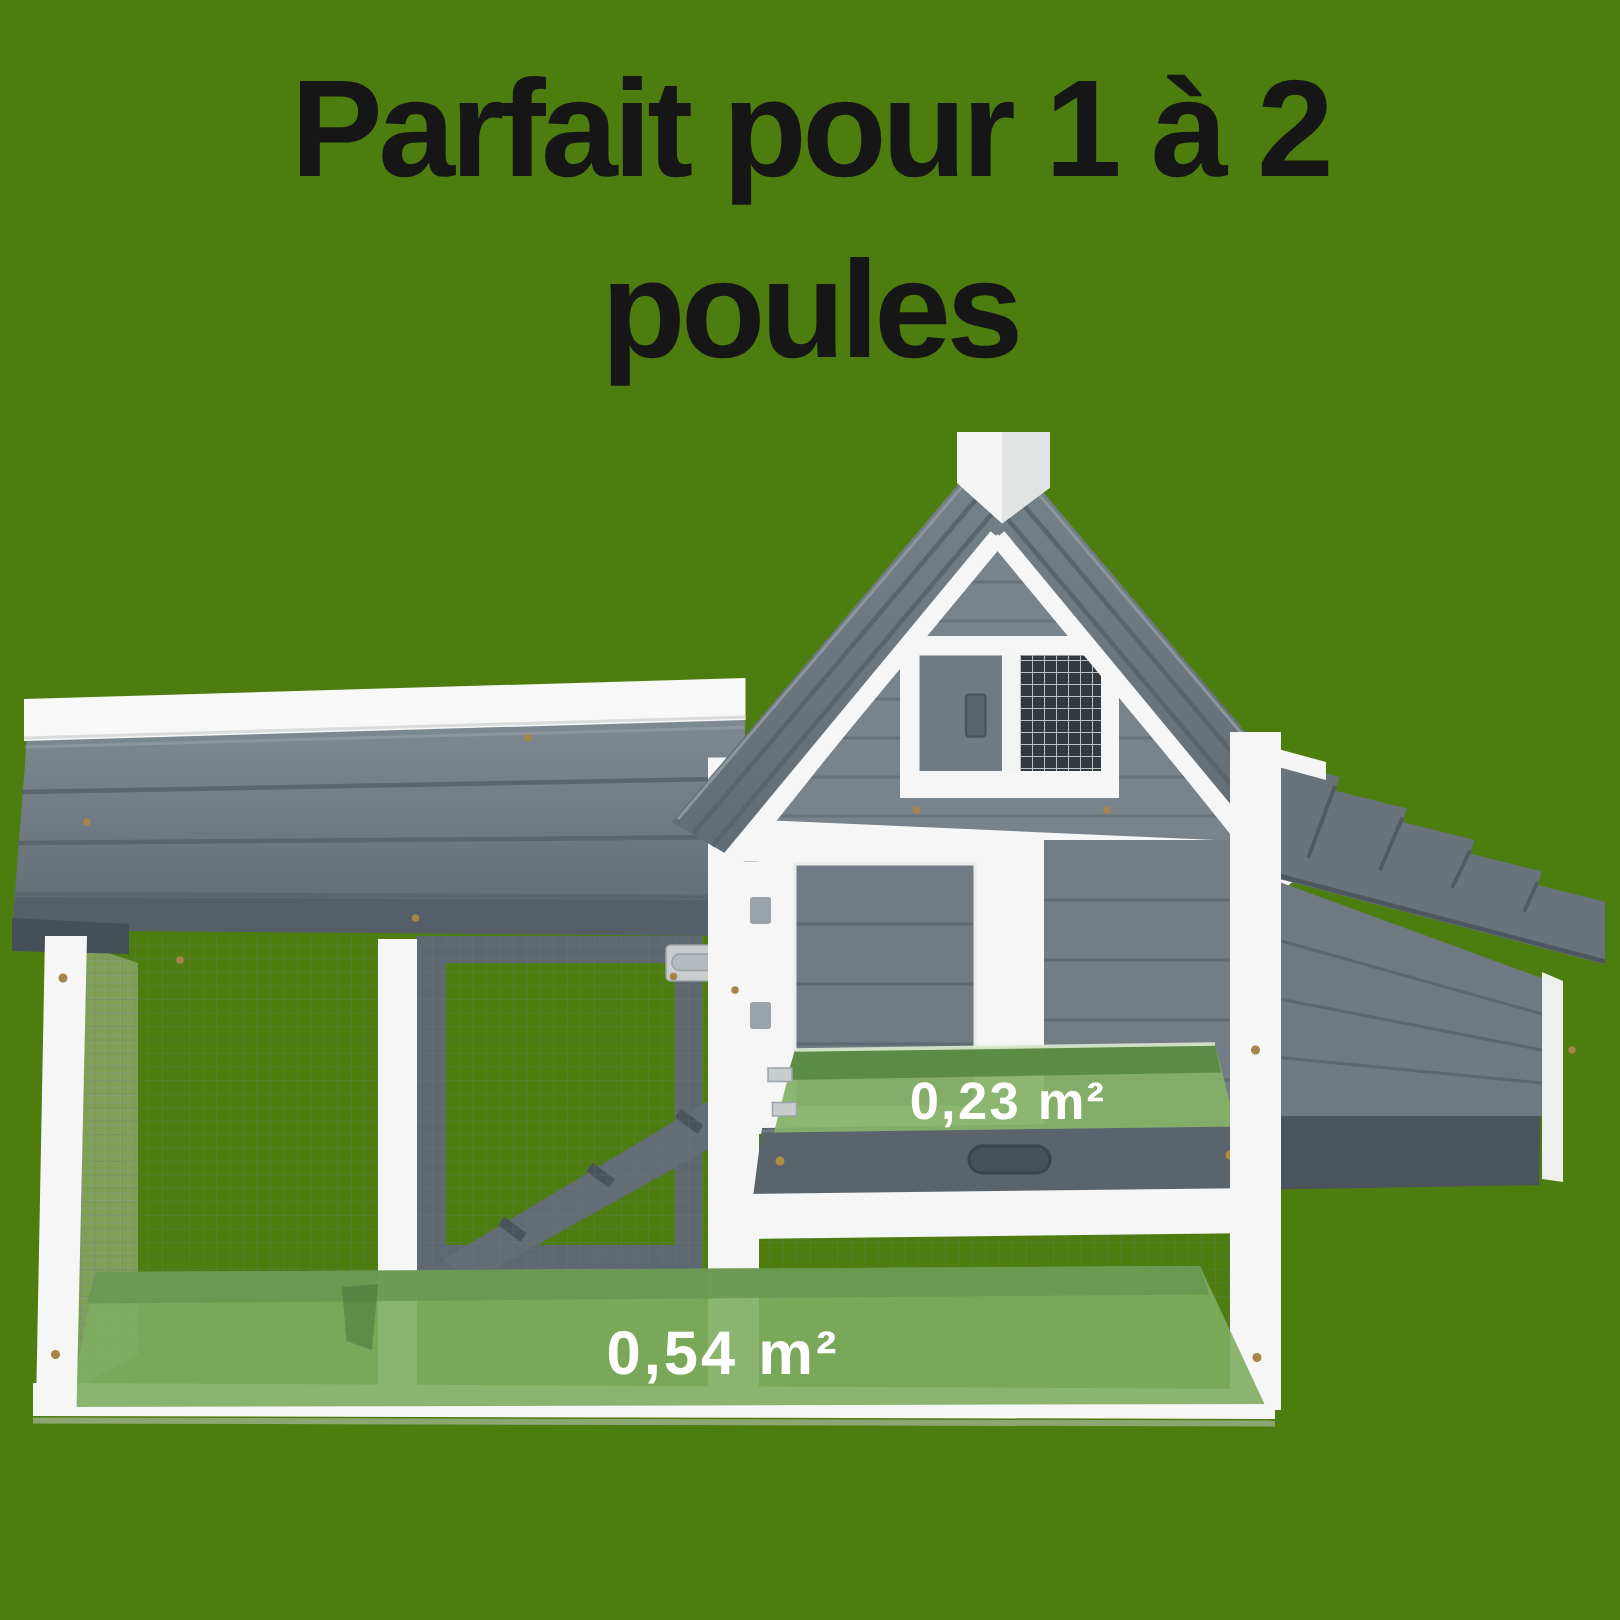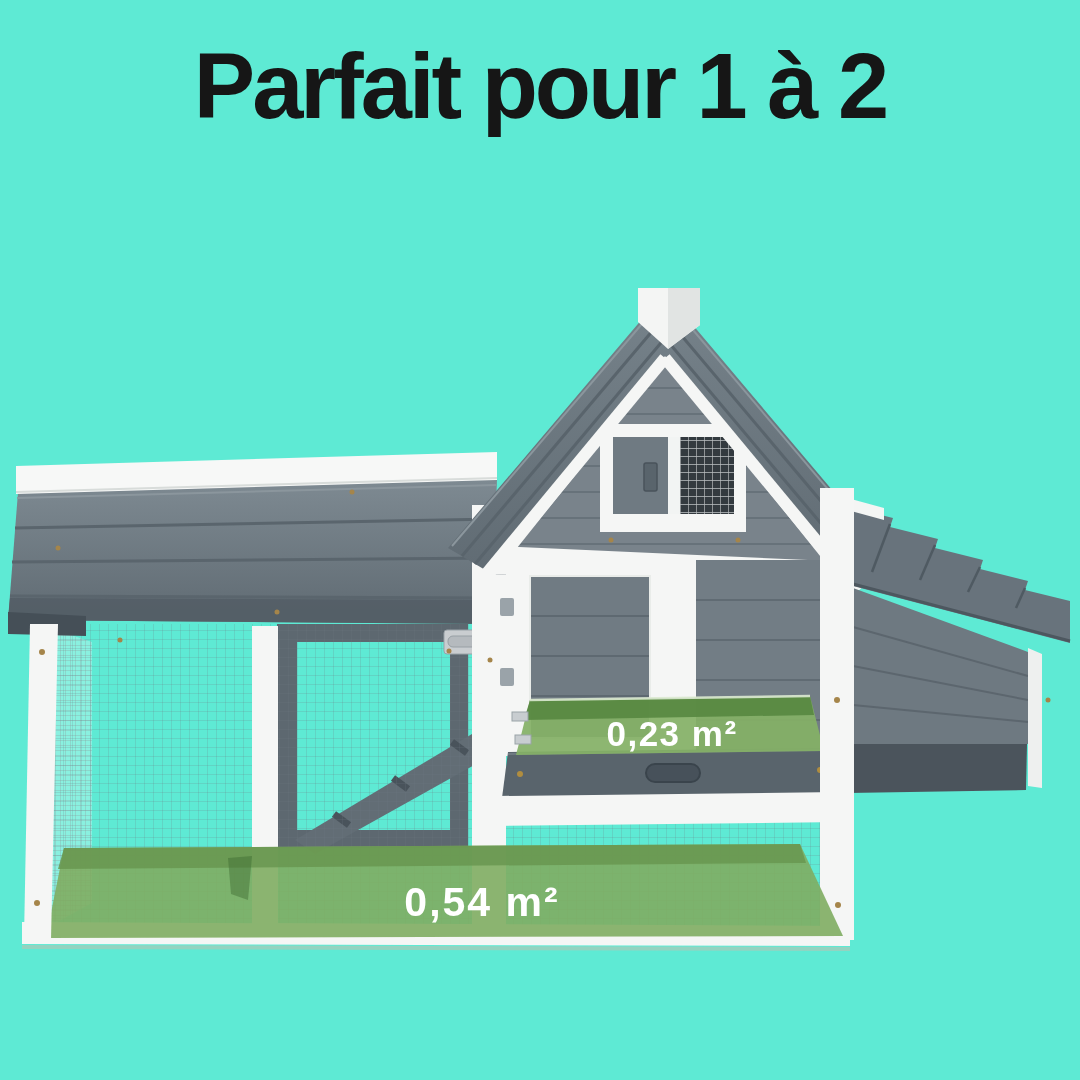--- a/index.html
+++ b/index.html
@@ -1,21 +1,21 @@
 <!DOCTYPE html>
 <html><head>
 <meta charset="utf-8">
 <style>
   html,body{margin:0;padding:0;}
   body{
     width:1080px;height:1080px;overflow:hidden;
     background:#d8e6d4;
     font-family:"Liberation Sans", sans-serif;
   }
-  .stage{position:relative;width:1080px;height:1080px;background:#5eead4;}
+  .stage{position:relative;width:1080px;height:1080px;background:#4d7c0f;}
   .title{
     position:absolute;top:26px;left:0;width:1080px;
     text-align:center;color:#161616;
     font-weight:700;font-size:92px;line-height:1.31;
     letter-spacing:-3px;
   }
   .title-line{white-space:nowrap;}
   .coop-svg{position:absolute;left:0;top:0;width:1080px;height:1080px;display:block;}
   .area-label{
     font-family:"Liberation Sans", sans-serif;
@@ -25,20 +25,21 @@
   .label-small{font-size:35px;letter-spacing:1.5px;}
   .label-big{font-size:41px;letter-spacing:2px;}
 </style>
 </head>
 <body>
 
 <div class="stage">
 
   <div class="title">
     <div class="title-line">Parfait pour 1 à 2</div>
+    <div class="title-line">poules</div>
   </div>
 
   <svg class="coop-svg" viewBox="0 0 1080 1080" xmlns="http://www.w3.org/2000/svg">
     <defs>
       <pattern id="mesh" width="9" height="9" patternUnits="userSpaceOnUse">
         <path d="M 9 0 H 0 V 9" fill="none" stroke="#6f7a80" stroke-width="1" opacity="0.38"></path>
       </pattern>
       <pattern id="meshDense" width="5" height="5" patternUnits="userSpaceOnUse">
         <path d="M 5 0 H 0 V 5" fill="none" stroke="#8d979c" stroke-width="1" opacity="0.6"></path>
       </pattern>

